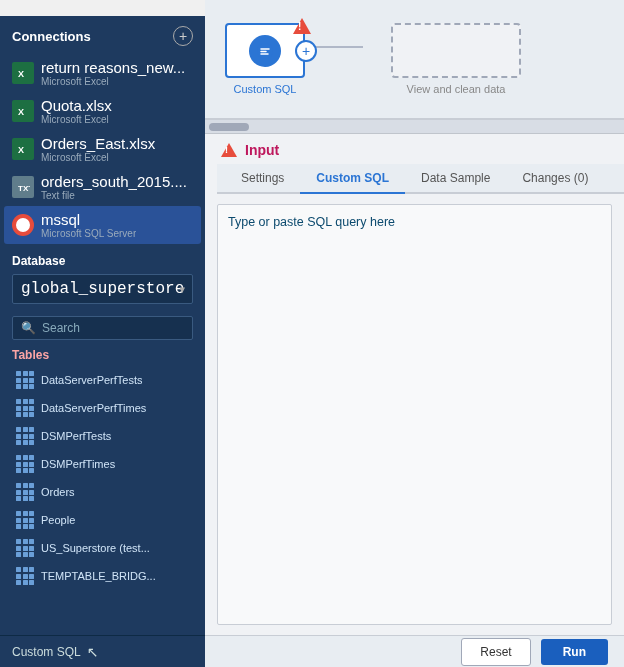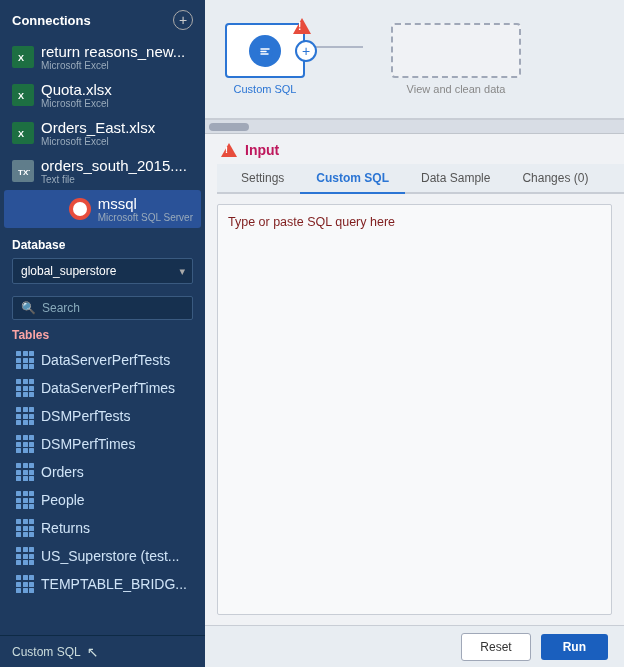--- a/index.html
+++ b/index.html
@@ -22,20 +22,21 @@
 
     
     .sidebar {
       width: 205px;
       background: #1e3a5f;
       color: #fff;
       display: flex;
       flex-direction: column;
       flex-shrink: 0;
       overflow: hidden;
+      margin-top: 16px;
     }
 
     .sidebar-connections-header {
       display: flex;
       align-items: center;
       justify-content: space-between;
       padding: 10px 12px 8px 12px;
       font-size: 13px;
       font-weight: 600;
       color: #fff;
@@ -70,21 +71,20 @@
     .connection-item {
       display: flex;
       align-items: center;
       padding: 5px 8px;
       border-radius: 3px;
       cursor: pointer;
     }
 
     .connection-item.active {
       background: #2a5298;
-      justify-content: flex-end;
     }
 
     .connection-icon {
       width: 22px;
       height: 22px;
       background: #fff;
       border-radius: 2px;
       margin-right: 7px;
       display: flex;
       align-items: center;
@@ -137,25 +137,26 @@
       color: #fff;
       margin-bottom: 6px;
     }
 
     .database-dropdown {
       width: 100%;
       background: #16304f;
       border: 1px solid #3a5a80;
       color: #fff;
       padding: 5px 8px;
-      font-size: 12px;
+      font-size: 16px;
       border-radius: 2px;
       appearance: none;
       cursor: pointer;
       position: relative;
+      font-family: Liberation Mono, monospace;
     }
 
     .dropdown-wrapper {
       position: relative;
     }
 
     .dropdown-wrapper::after {
       content: '▾';
       position: absolute;
       right: 8px;
@@ -229,21 +230,21 @@
       grid-template-rows: repeat(3, 1fr);
       gap: 1.5px;
     }
 
     .table-grid-icon span {
       background: #6a9fd8;
       border-radius: 0.5px;
     }
 
     .table-name {
-      font-size: 14px;
+      font-size: 11px;
       color: #d0e4f7;
       white-space: nowrap;
       overflow: hidden;
       text-overflow: ellipsis;
     }
 
     
     .bottom-bar {
       height: 32px;
       background: #1e3a5f;
@@ -473,27 +474,27 @@
     .sql-editor-area {
       flex: 1;
       margin: 10px 12px;
       background: #f8f9fa;
       border: 1px solid #c8cdd5;
       border-radius: 2px;
       padding: 10px;
     }
 
     .sql-placeholder {
-      color: #7f1d1d;
+      color: #0c4a6e;
       font-size: 12.5px;
     }
 
     
     .action-bar {
-      height: 42px;
+      height: 32px;
       background: #e8edf2;
       border-top: 1px solid #c8cdd5;
       display: flex;
       align-items: center;
       justify-content: flex-end;
       padding: 0 16px;
       gap: 10px;
     }
 
     .btn-reset {
@@ -704,34 +705,20 @@
             <span></span>
             <span></span>
           <span></span>
             <span></span>
             <span></span>
           <span></span>
             <span></span>
             <span></span>
         </div>
         <span class="table-name">People</span>
-      </div>
-      <div class="table-item">
-        <div class="table-grid-icon">
-          <span></span>
-            <span></span>
-            <span></span>
-          <span></span>
-            <span></span>
-            <span></span>
-          <span></span>
-            <span></span>
-            <span></span>
-        </div>
-        <span class="table-name">Returns</span>
       </div>
       <div class="table-item">
         <div class="table-grid-icon">
           <span></span>
             <span></span>
             <span></span>
           <span></span>
             <span></span>
             <span></span>
           <span></span>

